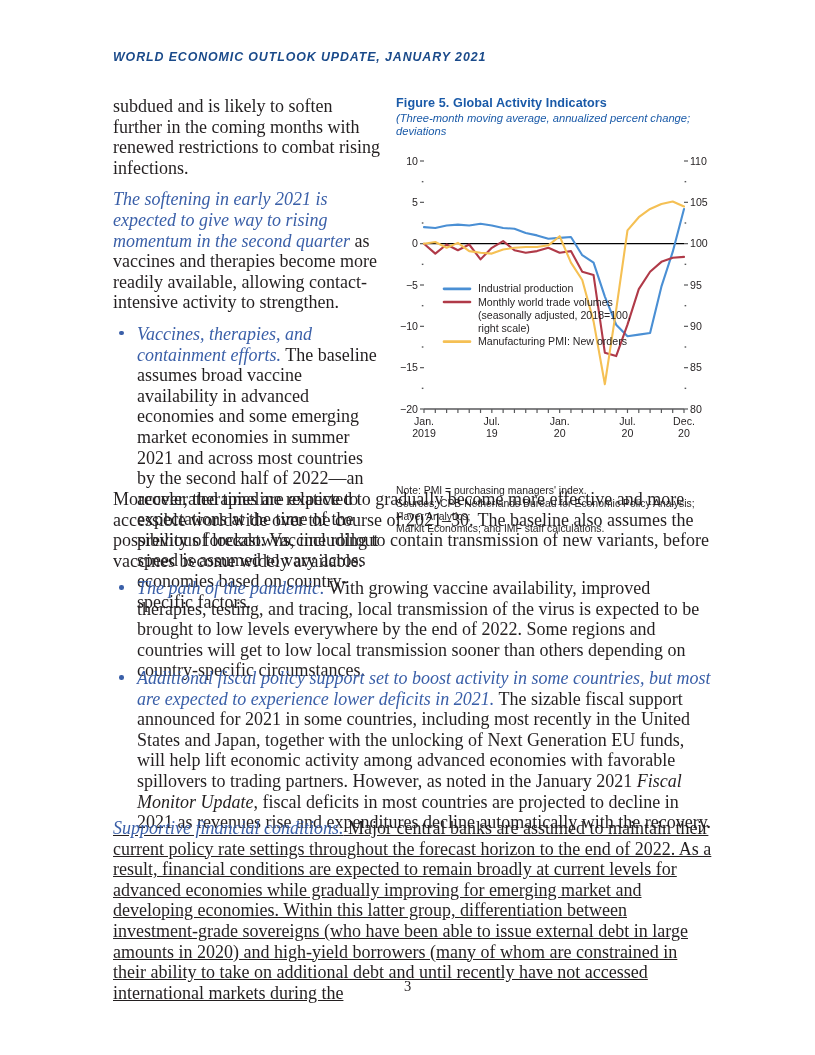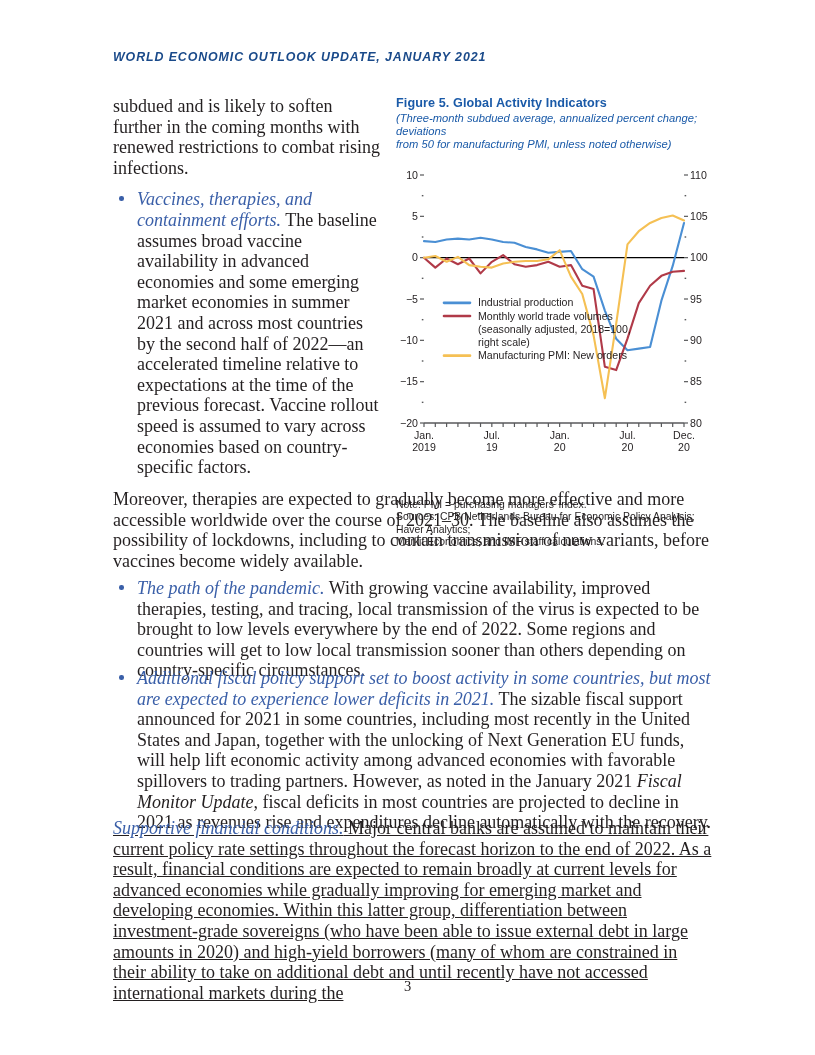--- a/index.html
+++ b/index.html
@@ -147,20 +147,23 @@
 <div class="page">
 
   <div class="running-head">WORLD ECONOMIC OUTLOOK UPDATE, JANUARY 2021</div>
 
   <div class="col-left">
 
     <p class="body">
       <span>subdued and is likely to soften further in the coming months with renewed restrictions to combat rising infections.</span>
     </p>
 
+    <p class="body">
+      <span class="lead-in">The softening in early 2021 is expected to give way to rising momentum in the second quarter</span><span> as vaccines and therapies become more readily available, allowing contact-intensive activity to strengthen.</span>
+    </p>
 
     <div class="bullet-row">
       <span class="bullet-dot"></span>
       <p class="body">
         <span class="lead-in">Vaccines, therapies, and containment efforts.</span><span> The baseline assumes broad vaccine availability in advanced economies and some emerging market economies in summer 2021 and across most countries by the second half of 2022—an accelerated timeline relative to expectations at the time of the previous forecast. Vaccine rollout speed is assumed to vary across economies based on country-specific factors.</span>
       </p>
     </div>
 
   </div>
 
@@ -189,22 +192,21 @@
   <div class="full-width" style="top:818px;text-decoration:underline;">
     <p class="body">
       <span class="lead-in">Supportive financial conditions.</span><span> Major central banks are assumed to maintain their current policy rate settings throughout the forecast horizon to the end of 2022. As a result, financial conditions are expected to remain broadly at current levels for advanced economies while gradually improving for emerging market and developing economies. Within this latter group,  differentiation between investment-grade sovereigns (who have been able to issue external debt in large amounts in 2020) and high-yield borrowers (many of whom are constrained in their ability to take on additional debt and until recently have not accessed international markets during the</span>
     </p>
   </div>
 
   <div class="figure">
 
     <div class="fig-title">Figure 5.  Global Activity Indicators</div>
     <div class="fig-subtitle">
-      <div>(Three-month subdued average, annualized percent change; deviations</div>
-      <div>from 50 for manufacturing PMI, unless noted otherwise)</div>
+      <div>(Three-month moving average, annualized percent change; deviations</div>
     </div>
 
     <div class="chart-wrap">
       <svg class="chart-svg" id="chart" width="318" height="300" viewBox="0 0 318 300">
           <line x1="28" y1="260" x2="288" y2="260" stroke="#58595b" stroke-width="1.4"></line>
           <line x1="24" y1="12" x2="28" y2="12" stroke="#58595b" stroke-width="1.2"></line>
           <text x="22" y="15.6" text-anchor="end" class="axis-lbl">10</text>
           <line x1="25.8" y1="32.66666666666667" x2="27.4" y2="32.66666666666667" stroke="#58595b" stroke-width="1.4"></line>
           <line x1="24" y1="53.333333333333336" x2="28" y2="53.333333333333336" stroke="#58595b" stroke-width="1.2"></line>
           <text x="22" y="56.93333333333334" text-anchor="end" class="axis-lbl">5</text>

